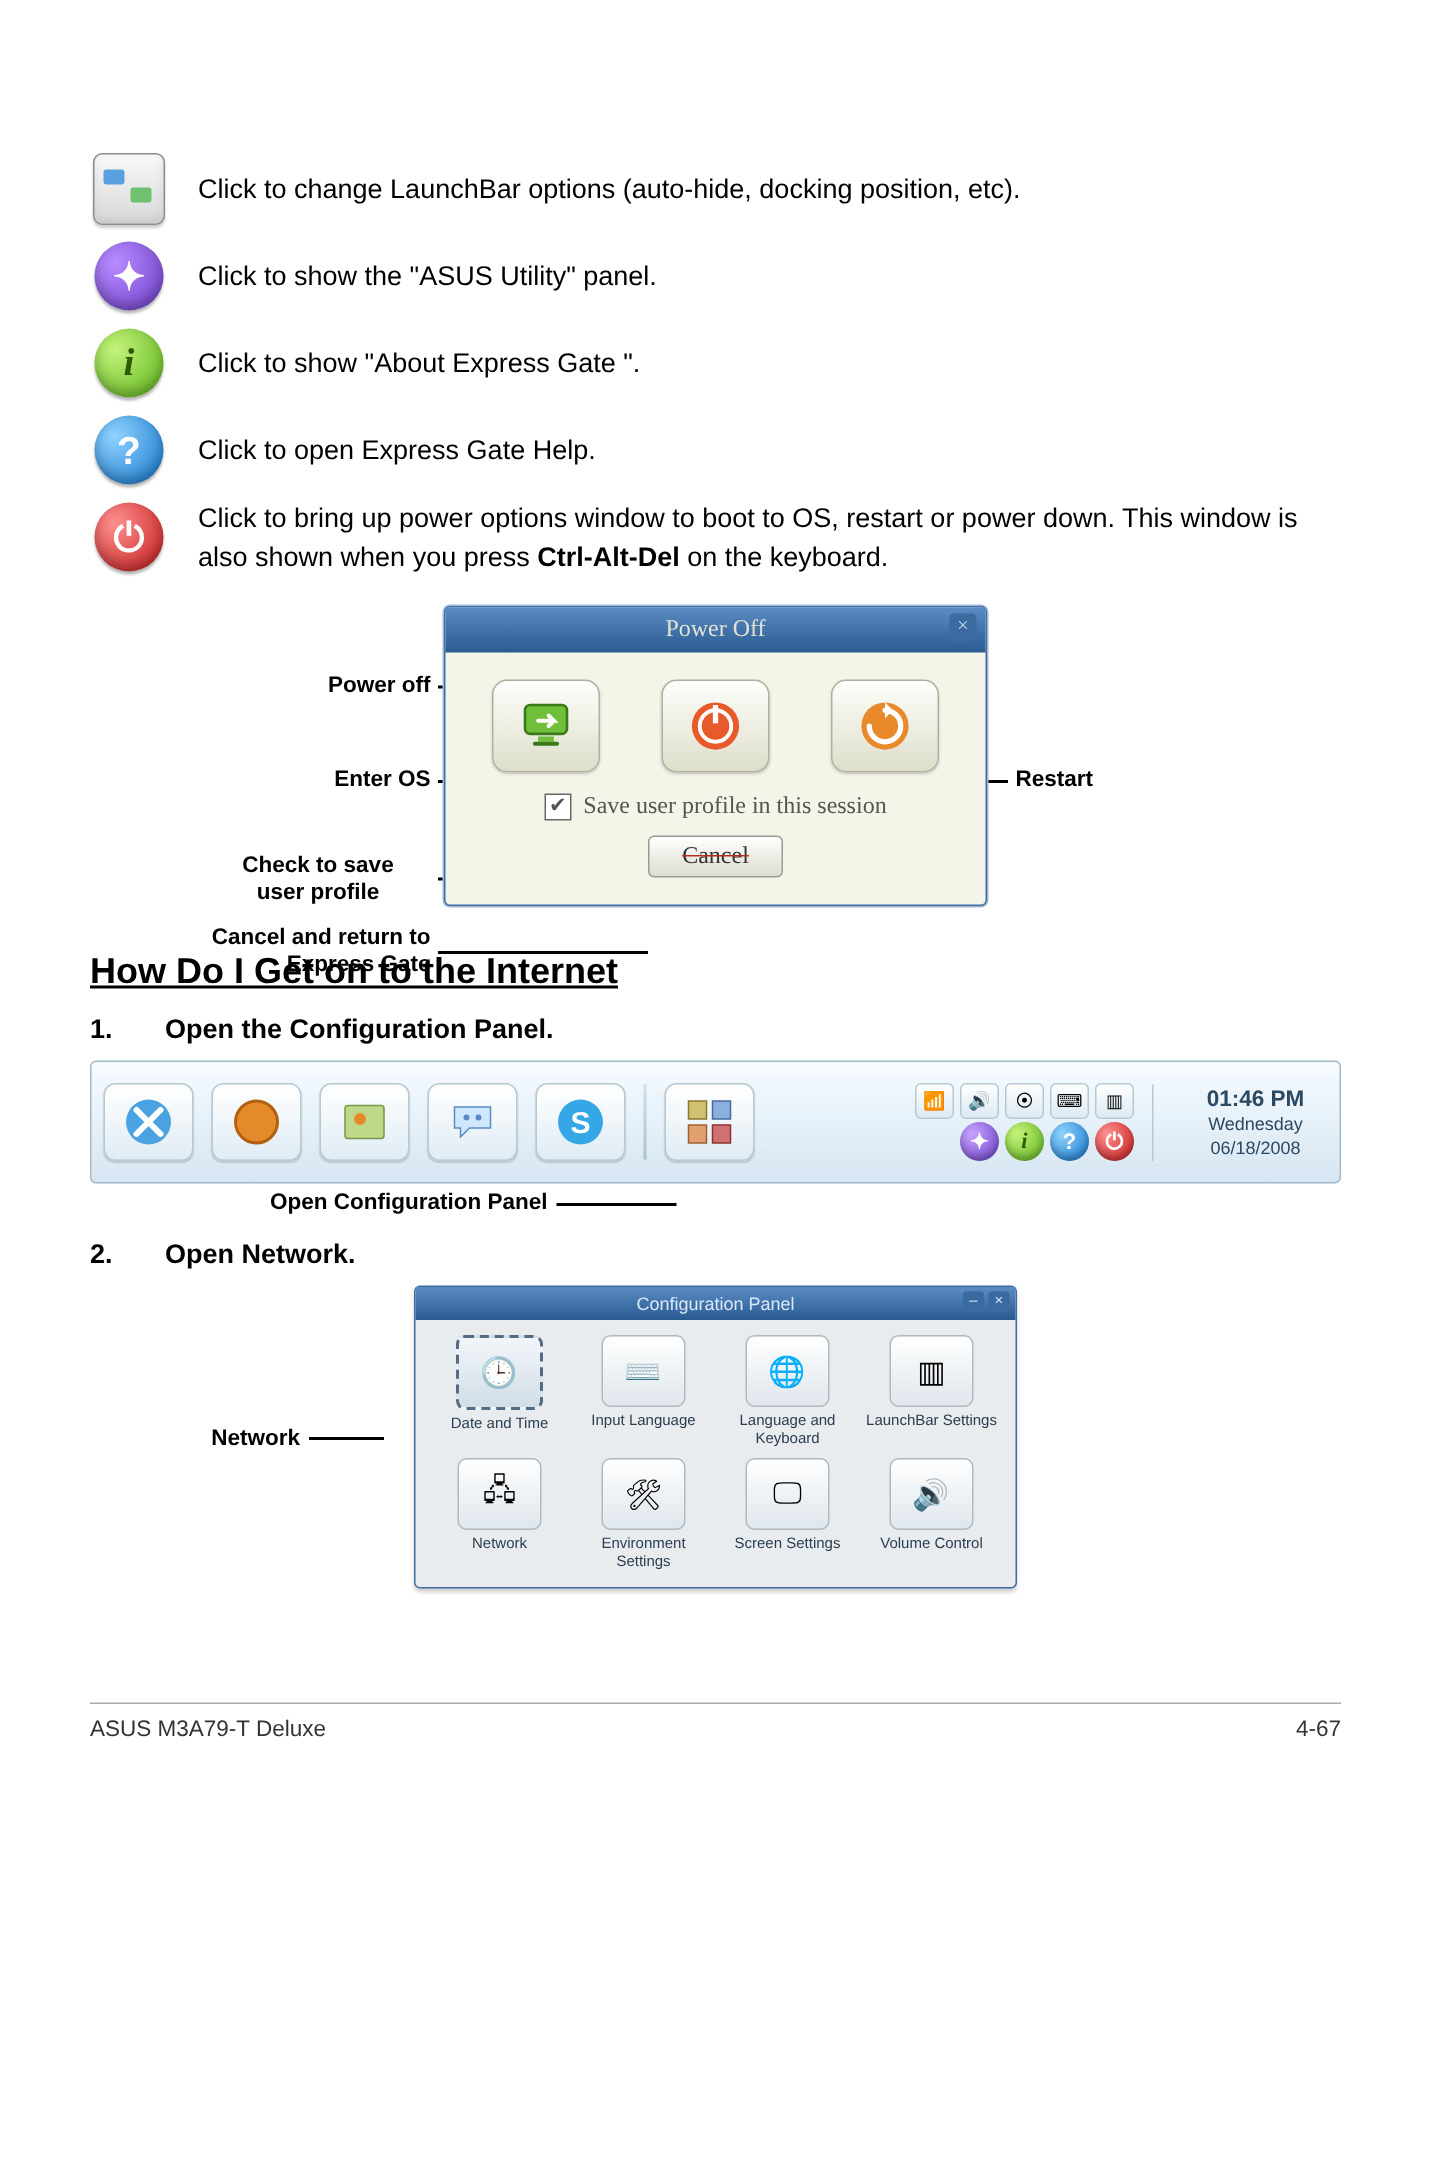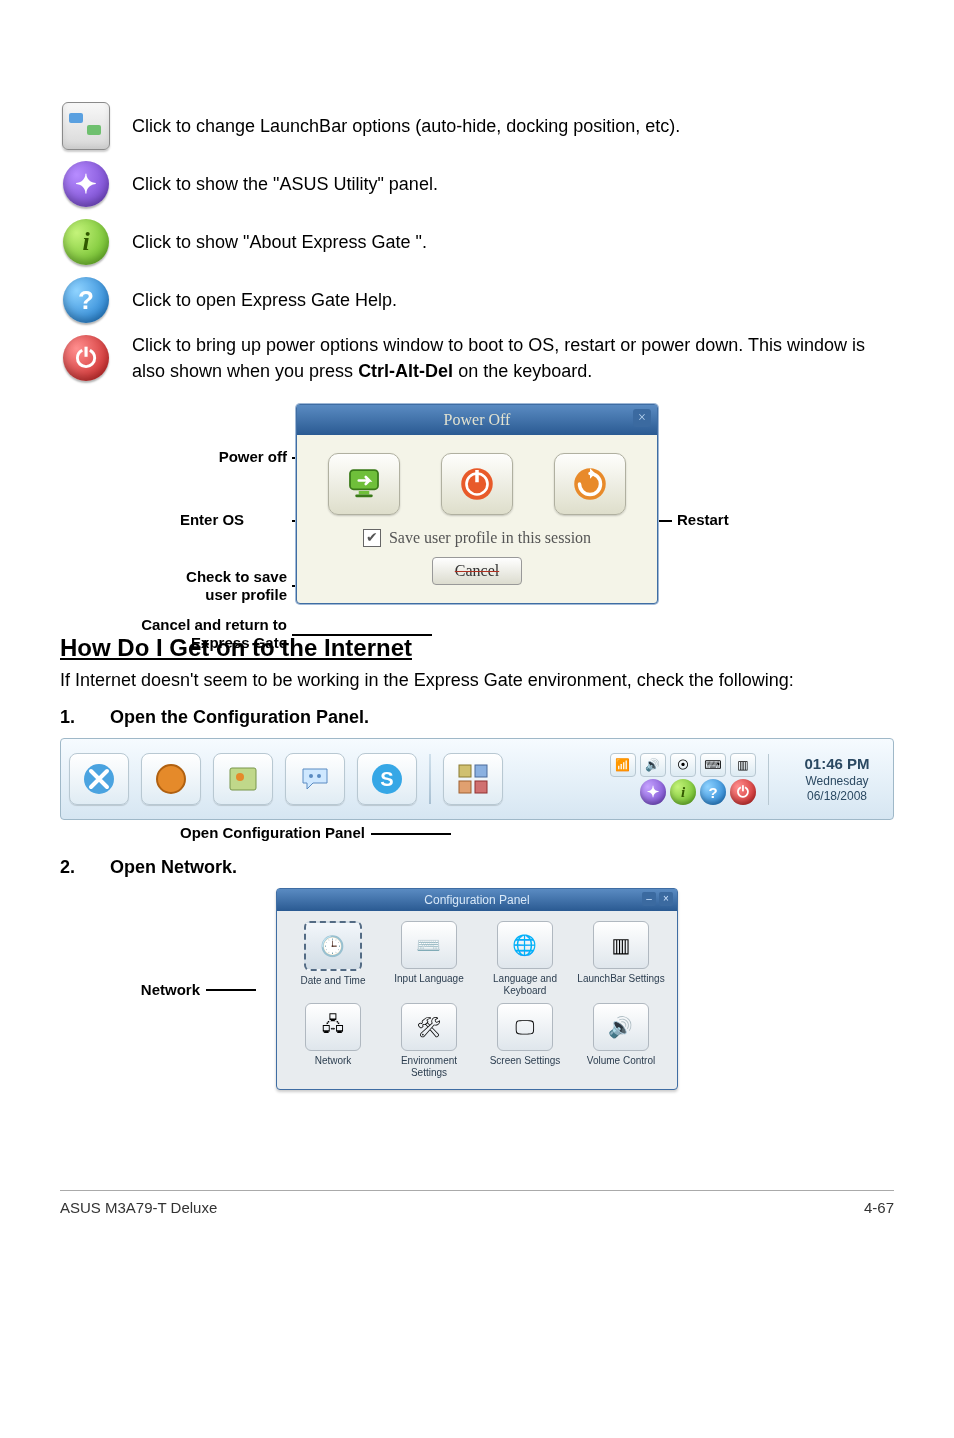--- a/index.html
+++ b/index.html
@@ -328,21 +328,21 @@
   }
   .cp-icon.sel {
     border: 2px dashed #536b84;
     background: linear-gradient(#f2f6fa, #d2dde6);
   }
   .cp-label {
     font-size:10px;color:#2b3d4f;text-align:center;line-height:1.15;min-height:24px;
   }
 
   .footer {
-    margin-top: 100px;
+    margin-top: 76px;
     border-top: 1px solid #aaa;
     padding-top: 8px;
     display:flex;justify-content:space-between;
     font-size: 15px;
     color:#333;
   }
 </style>
 </head>
 <body>
 
@@ -380,25 +380,25 @@
         <div class="desc-text">Click to bring up power options window to boot to OS, restart or power down. This window is also shown when you press <b>Ctrl-Alt-Del</b> on the keyboard.</div>
       </div>
     </div>
 
   <div class="poweroff-wrap">
     <div class="poweroff-stage">
 
       <div class="callout left" style="left:0; top:44px; width:150px;">Power off</div>
       <div class="callout-line" style="left:155px; top:53px; width:80px;"></div>
 
-      <div class="callout left" style="left:0; top:107px; width:150px;text-align:center;">Enter OS</div>
+      <div class="callout left" style="left:0; top:107px; width:150px;">Enter OS</div>
       <div class="callout-line" style="left:155px; top:116px; width:52px;"></div>
 
       <div class="callout left" style="left:0; top:164px; width:150px; line-height:1.2;">
-        <div style="white-space:pre-line;">Check to save
+        <div style="white-space:pre-line;text-align:center;">Check to save
 user profile</div>
       </div>
       <div class="callout-line" style="left:155px; top:181px; width:50px;"></div>
 
       <div class="callout left" style="left:-30px; top:212px; width:180px; line-height:1.2;">
         <div style="white-space:pre-line;">Cancel and return to
 Express Gate</div>
       </div>
       <div class="callout-line" style="left:155px; top:230px; width:140px;"></div>
 
@@ -441,21 +441,20 @@
         <div class="po-cancel-wrap">
           <span class="po-cancel">
             <span style="text-decoration:line-through; text-decoration-color:#b03020;">Cancel</span>
           </span>
         </div>
       </div>
     </div>
   </div>
 
   <h2 class="section">How Do I Get on to the Internet</h2>
-  <p class="lead">If Internet doesn't seem to be working in the Express Gate  environment, check the following:</p>
 
   <div class="step">
     <span class="step-num">1.</span>
     <span class="step-body">Open the Configuration Panel.</span>
   </div>
 
   <div class="taskbar-wrap">
     <div class="taskbar">
       <div class="tb-btn">
         <svg width="36" height="36" viewBox="0 0 36 36">

